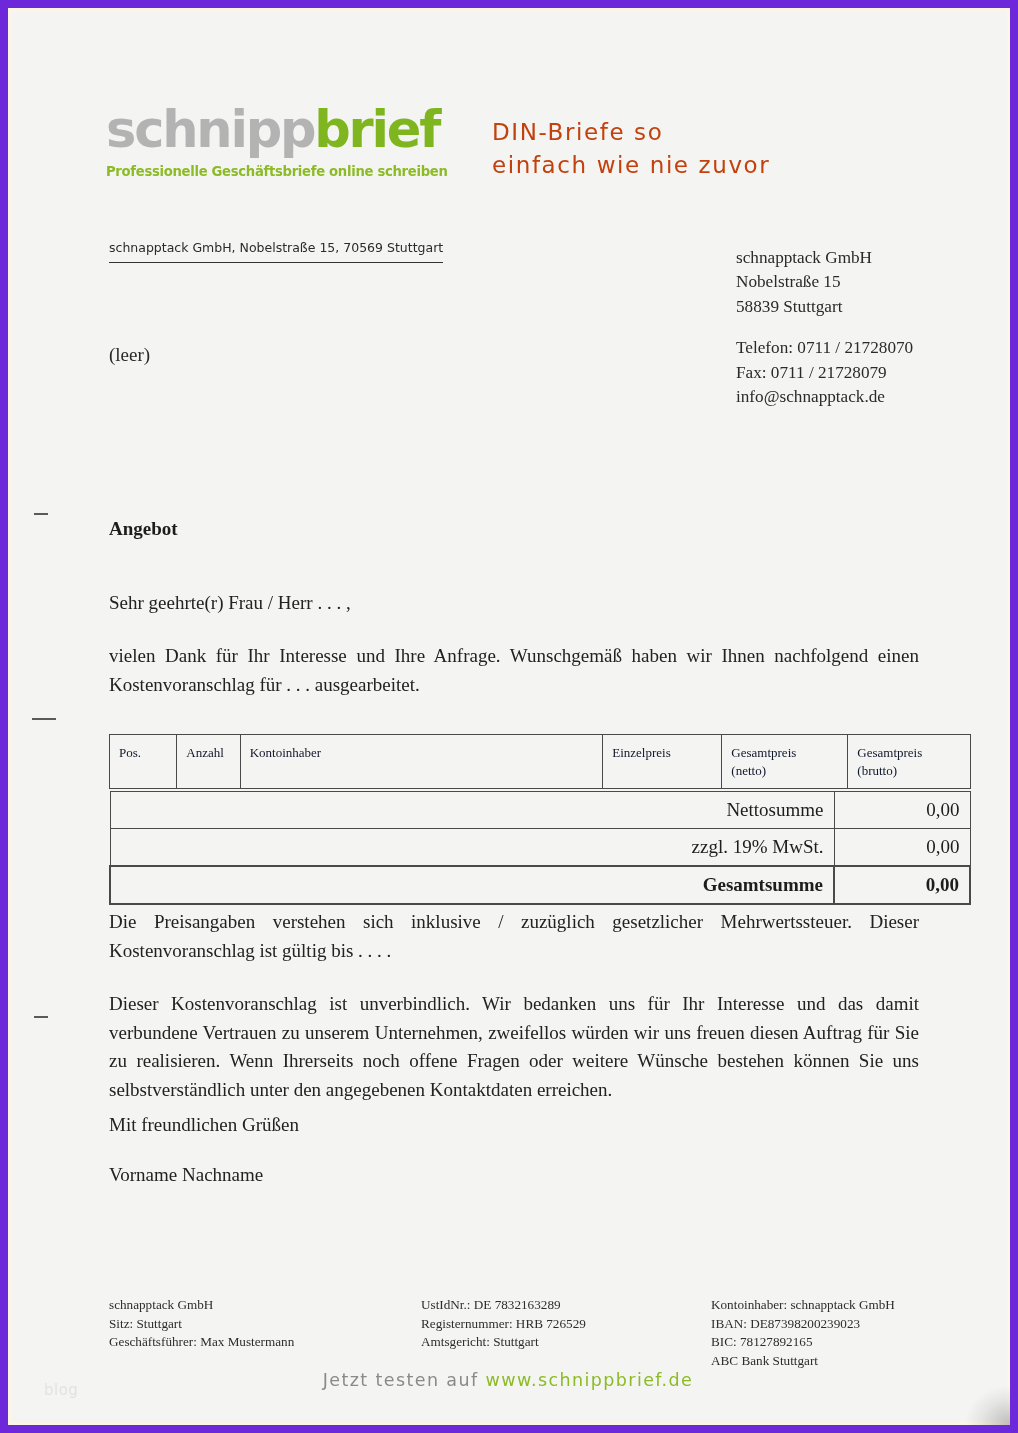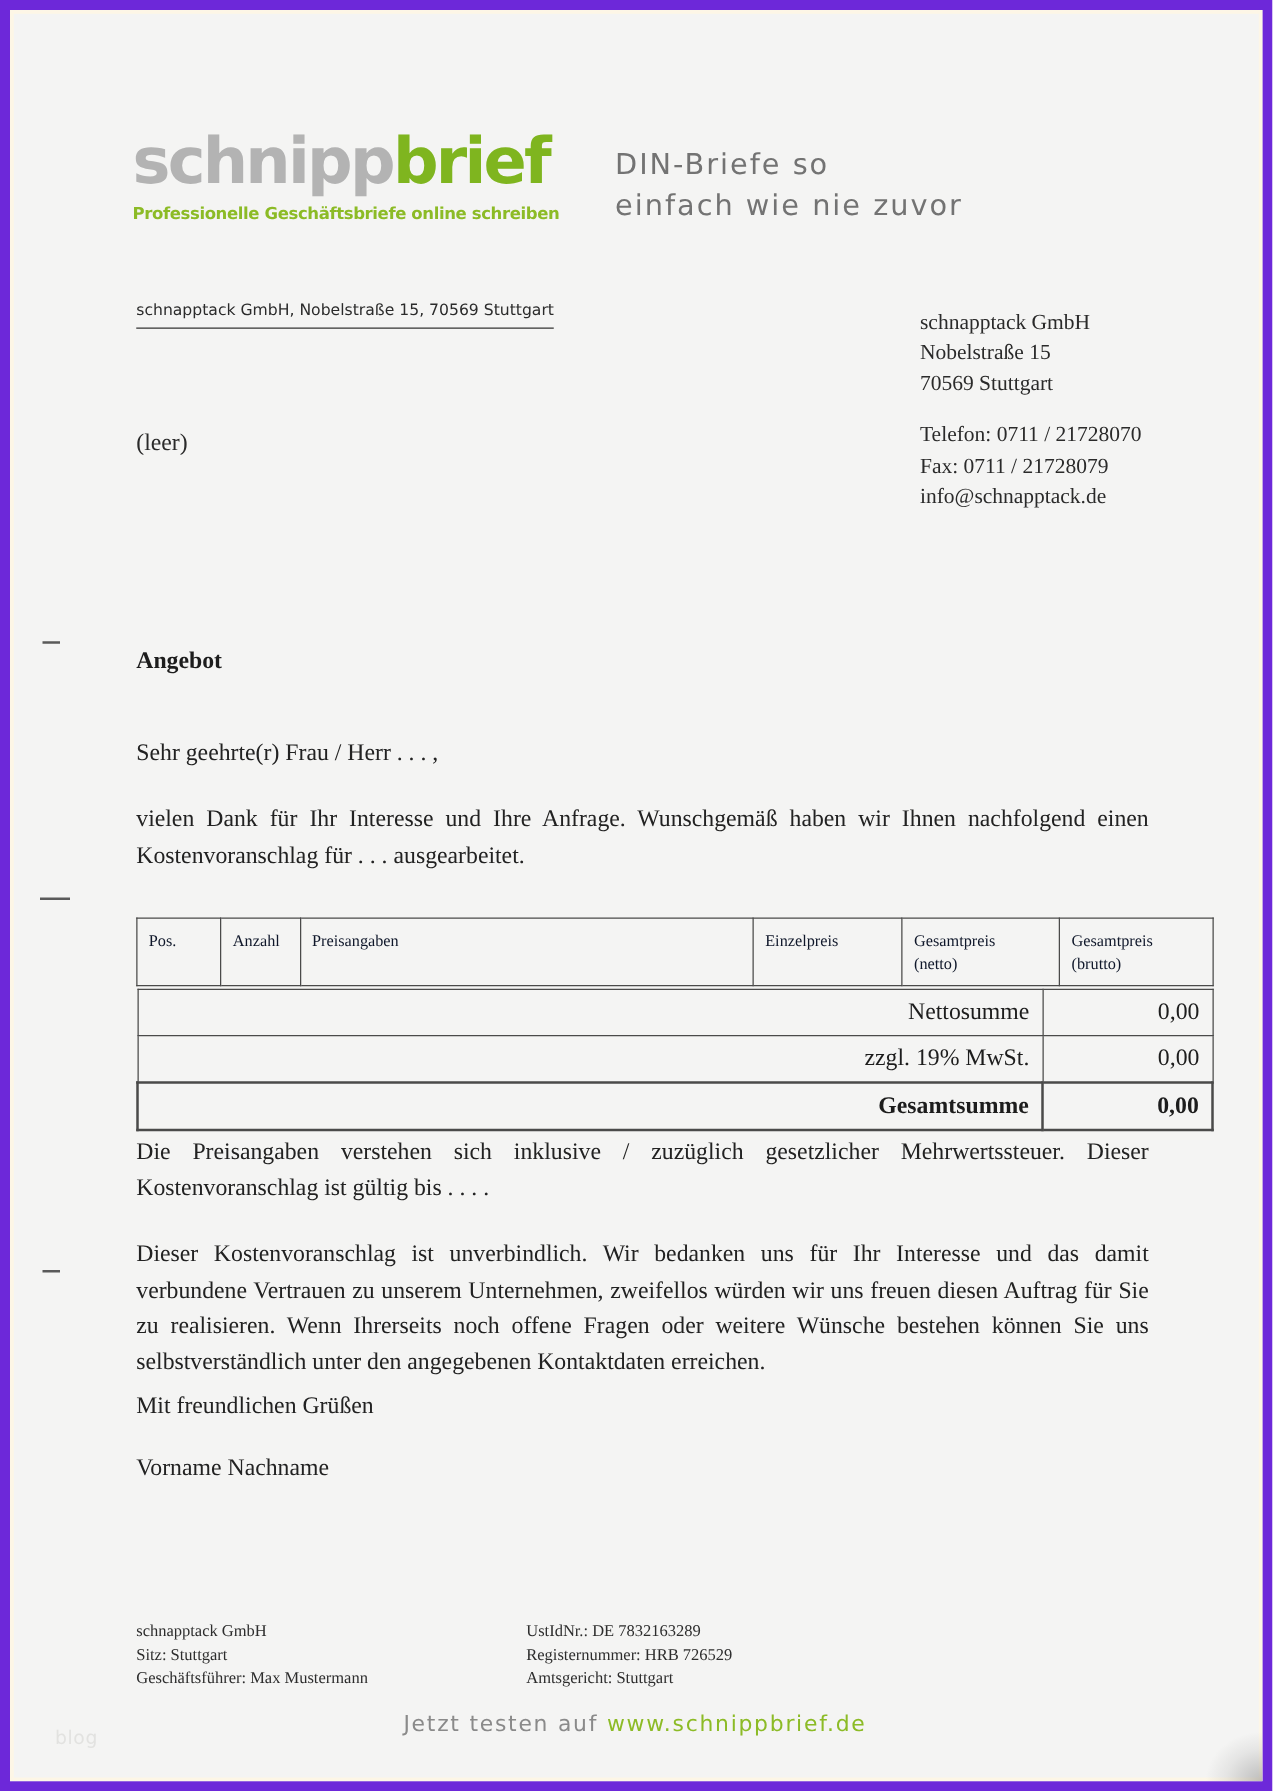--- a/index.html
+++ b/index.html
@@ -58,21 +58,21 @@
     margin-top: 9px;
     white-space: nowrap;
   }
   .claim {
     position: absolute;
     left: 484px;
     top: 108px;
     font-family: "DejaVu Sans", sans-serif;
     font-size: 23px;
     line-height: 1.42;
-    color: #737373;
+    color: #c2410c;
     letter-spacing: 1.6px;
     white-space: pre-line;
   }
 
   
   .sender-line {
     position: absolute;
     left: 101px;
     top: 232px;
     width: 334px;
@@ -266,42 +266,42 @@
     <div class="claim">DIN-Briefe so
 einfach wie nie zuvor</div>
 
     <div class="sender-line">schnapptack GmbH, Nobelstraße 15, 70569 Stuttgart</div>
 
     <div class="recipient">(leer)</div>
 
     <div class="contact">
       <div>schnapptack GmbH</div>
       <div>Nobelstraße 15</div>
-      <div>70569 Stuttgart</div>
+      <div>58839 Stuttgart</div>
       <div class="gap"></div>
       <div>Telefon: 0711 / 21728070</div>
       <div>Fax: 0711 / 21728079</div>
       <div>info@schnapptack.de</div>
     </div>
 
     <div class="fold-mark fold-1"></div>
     <div class="fold-mark fold-2"></div>
     <div class="fold-mark fold-3"></div>
 
     <div class="subject">Angebot</div>
     <div class="salutation">Sehr geehrte(r) Frau / Herr . . . ,</div>
     <div class="para para-intro">vielen Dank für Ihr Interesse und Ihre Anfrage. Wunschgemäß haben wir Ihnen nachfolgend einen Kostenvoranschlag für . . .  ausgearbeitet.</div>
 
     <div class="table-wrap">
       <table class="items">
         <tbody>
           <tr>
             <td class="hdr-cell col-pos">Pos.</td>
             <td class="hdr-cell col-anz">Anzahl</td>
-            <td class="hdr-cell col-besc">Preisangaben</td>
+            <td class="hdr-cell col-besc">Kontoinhaber</td>
             <td class="hdr-cell col-einz">Einzelpreis</td>
             <td class="hdr-cell col-net" style="white-space:pre-line">Gesamtpreis
 (netto)</td>
             <td class="hdr-cell col-bru" style="white-space:pre-line">Gesamtpreis
 (brutto)</td>
           </tr>
         </tbody>
       </table>
 
       <table class="sums">
@@ -331,20 +331,26 @@
       <div class="footer-col c1">
         <div>schnapptack GmbH</div>
         <div>Sitz: Stuttgart</div>
         <div>Geschäftsführer: Max Mustermann</div>
       </div>
       <div class="footer-col c2">
         <div>UstIdNr.: DE 7832163289</div>
         <div>Registernummer: HRB 726529</div>
         <div>Amtsgericht: Stuttgart</div>
       </div>
+      <div class="footer-col c3">
+        <div>Kontoinhaber: schnapptack GmbH</div>
+        <div>IBAN: DE87398200239023</div>
+        <div>BIC: 78127892165</div>
+        <div>ABC Bank Stuttgart</div>
+      </div>
     </div>
 
     <div class="promo"><span>Jetzt testen auf </span><span class="url">www.schnippbrief.de</span></div>
 
     <div class="watermark">blog</div>
   </div>
   <div class="corner-shadow"></div>
 </div>
 
 </body></html>

